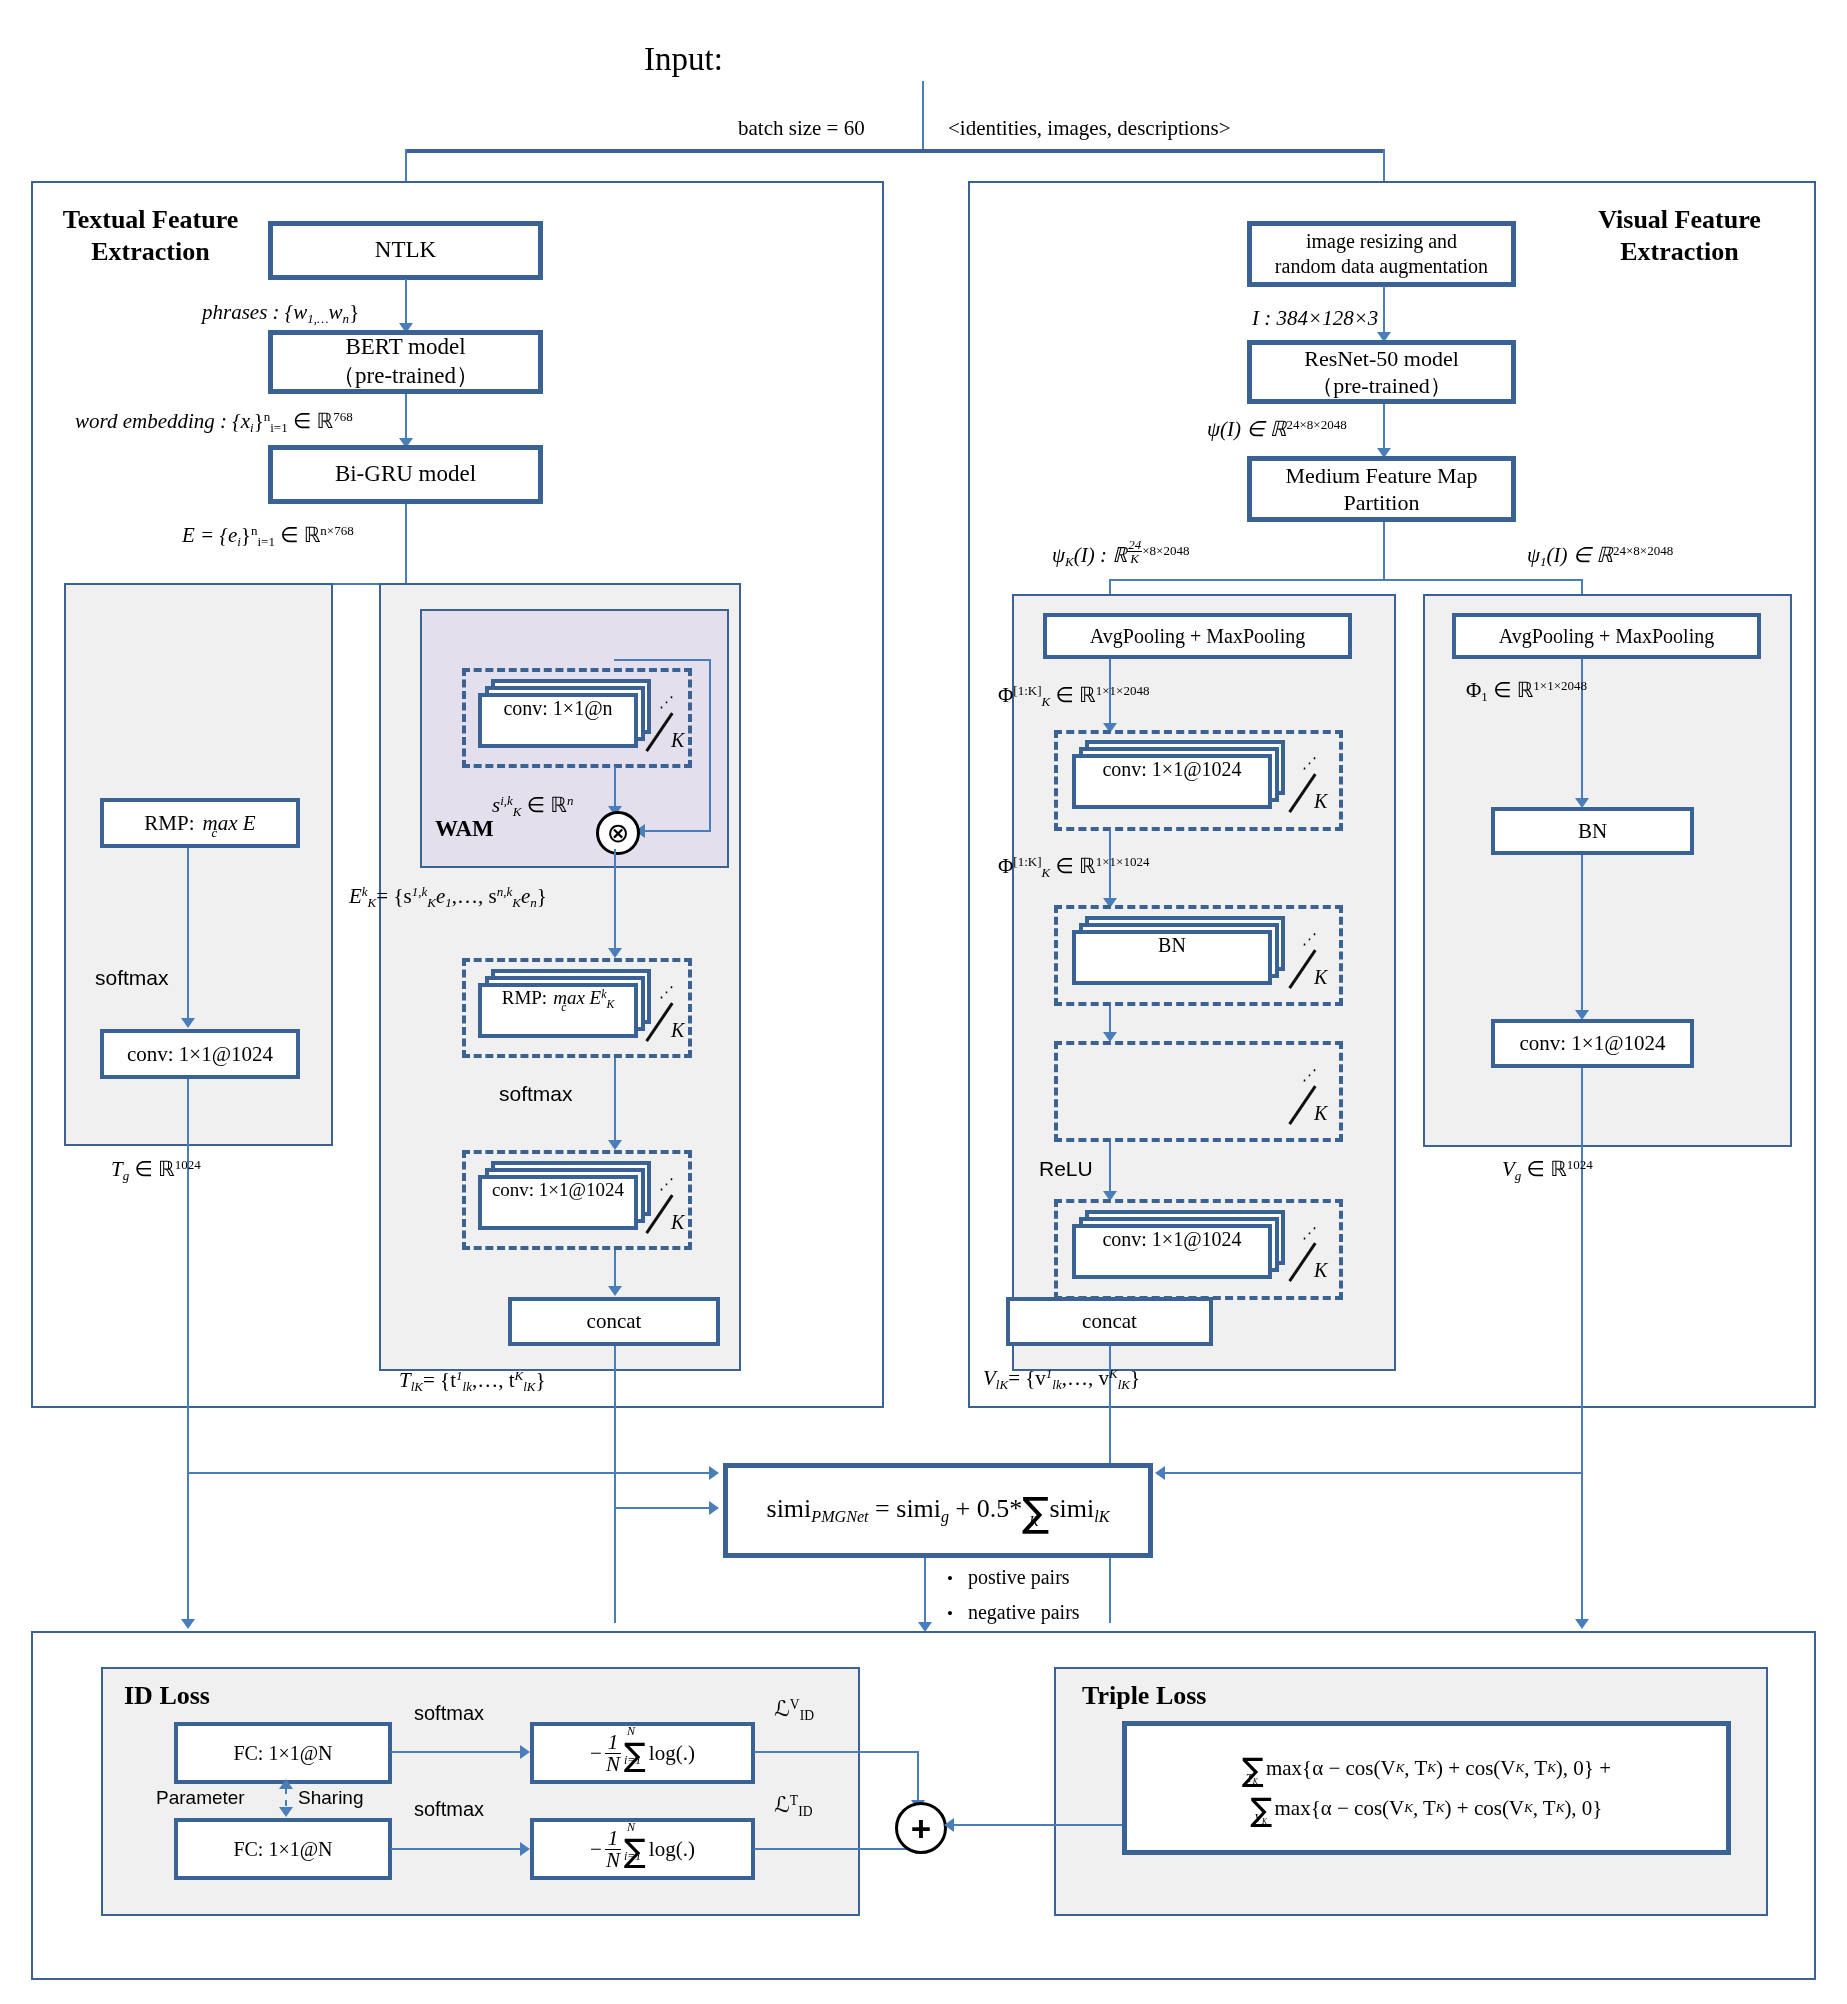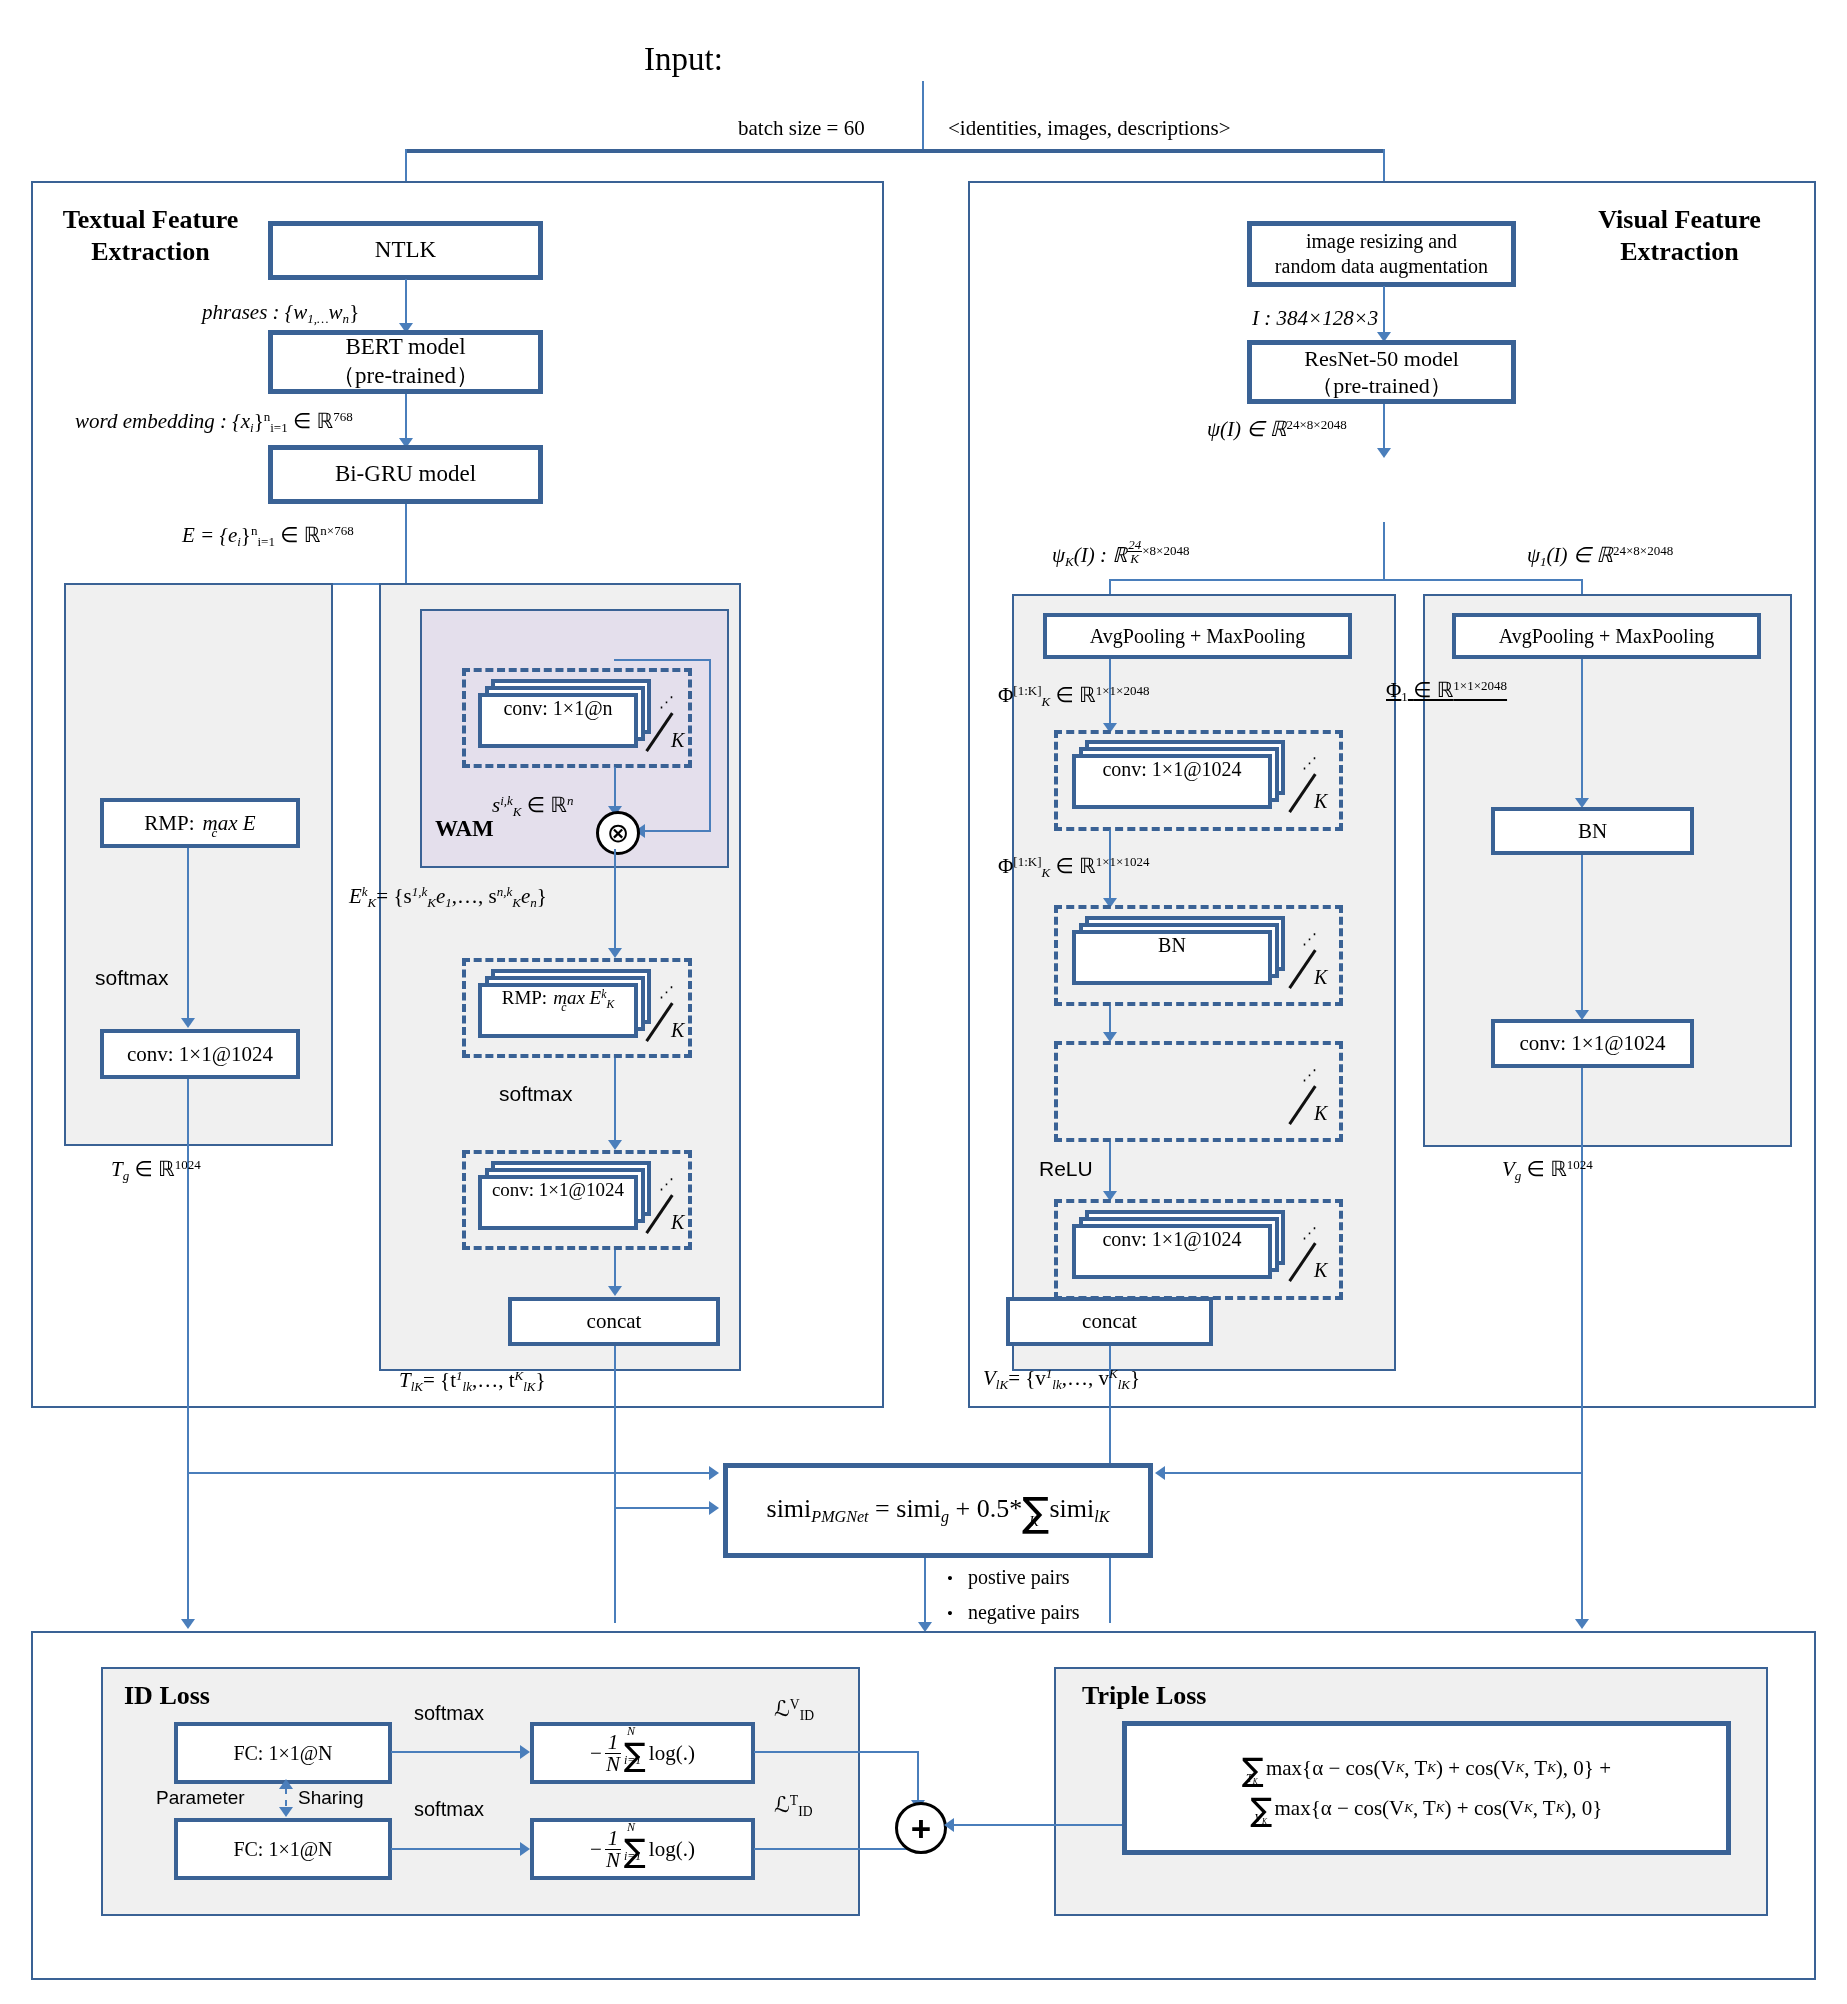--- a/index.html
+++ b/index.html
@@ -288,20 +288,24 @@
   <div class="pbox" style="left:1247px;top:340px;width:269px;height:64px;font-size:22px;flex-direction:column;">
     <span>ResNet-50 model</span>
     <span>（pre-trained）</span>
   </div>
   <div class="ln lnv" style="left:1383px;top:404px;width:2px;height:49px;"></div>
   <div class="ah-d" style="left:1377px;top:448px;"></div>
   <div class="lab" style="left:1207px;top:417px;font-size:21px;">
     <span class="it">ψ(I) ∈ ℝ</span><sup>24×8×2048</sup>
   </div>
 
+  <div class="pbox" style="left:1247px;top:456px;width:269px;height:66px;font-size:22px;flex-direction:column;">
+    <span>Medium Feature Map</span>
+    <span>Partition</span>
+  </div>
 
   <div class="ln lnv" style="left:1383px;top:522px;width:2px;height:58px;"></div>
   <div class="ln lnh" style="left:1109px;top:579px;width:474px;height:2px;"></div>
   <div class="ln lnv" style="left:1109px;top:579px;width:2px;height:65px;"></div>
   <div class="ah-d" style="left:1103px;top:639px;"></div>
   <div class="ln lnv" style="left:1581px;top:579px;width:2px;height:65px;"></div>
   <div class="ah-d" style="left:1575px;top:639px;"></div>
 
   <div class="lab" style="left:1052px;top:538px;font-size:21px;">
     <span class="it">ψ</span><sub class="it">K</sub><span class="it">(I) : ℝ</span><sup style="font-size:.62em;"><span class="frac" style="font-size:1em;"><span class="num">24</span><span class="den it">K</span></span><span>×8×2048</span></sup>
@@ -391,21 +395,21 @@
     <span class="it">V</span><sub class="it">lK</sub><span>= {v</span><sup class="it">1</sup><sub class="it">lk</sub><span>,…, v</span><sup class="it">K</sup><sub class="it">lK</sub><span>}</span>
   </div>
 
   <div class="panel" style="left:1423px;top:594px;width:369px;height:553px;"></div>
 
   <div class="pbox thin" style="left:1452px;top:613px;width:309px;height:46px;font-size:20px;">
     <span>AvgPooling + MaxPooling</span>
   </div>
   <div class="ln lnv" style="left:1581px;top:659px;width:2px;height:145px;"></div>
   <div class="ah-d" style="left:1575px;top:798px;"></div>
-  <div class="lab" style="left:1386px;top:678px;font-size:21px;text-decoration:underline;">
+  <div class="lab" style="left:1466px;top:678px;font-size:21px;">
     <span>Φ</span><sub>1</sub>
     <span>∈ ℝ</span><sup>1×1×2048</sup>
   </div>
 
   <div class="pbox thin" style="left:1491px;top:807px;width:203px;height:48px;font-size:21px;">
     <span>BN</span>
   </div>
   <div class="ln lnv" style="left:1581px;top:855px;width:2px;height:160px;"></div>
   <div class="ah-d" style="left:1575px;top:1010px;"></div>
 

